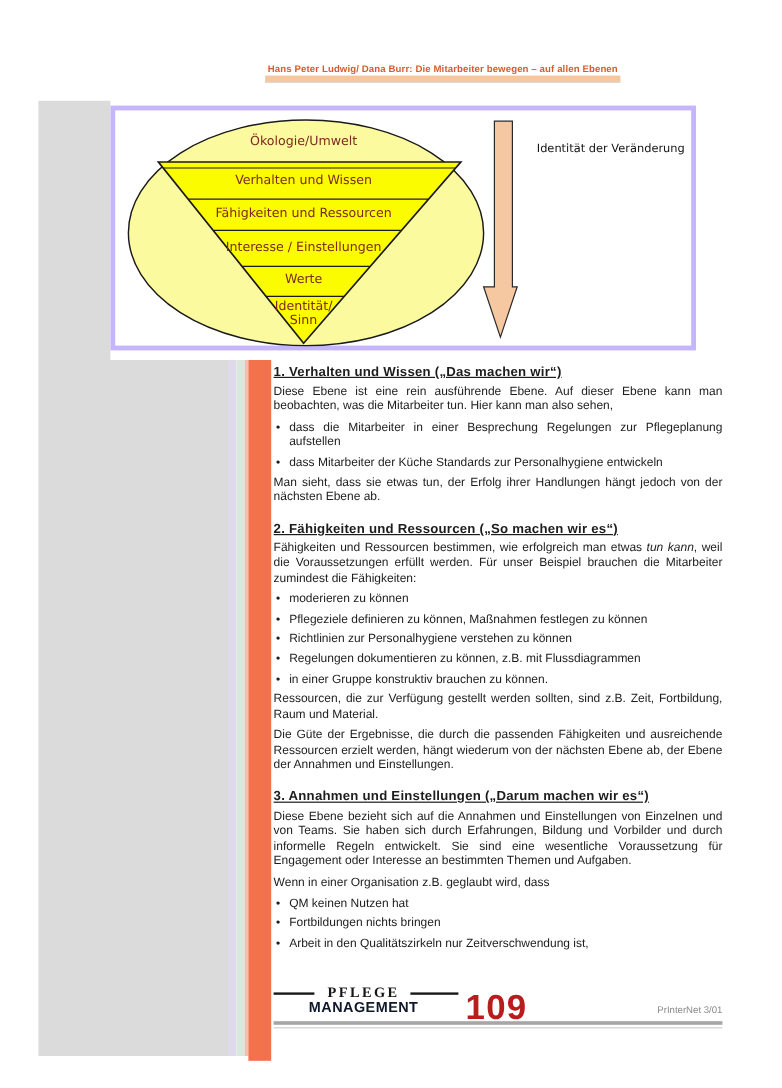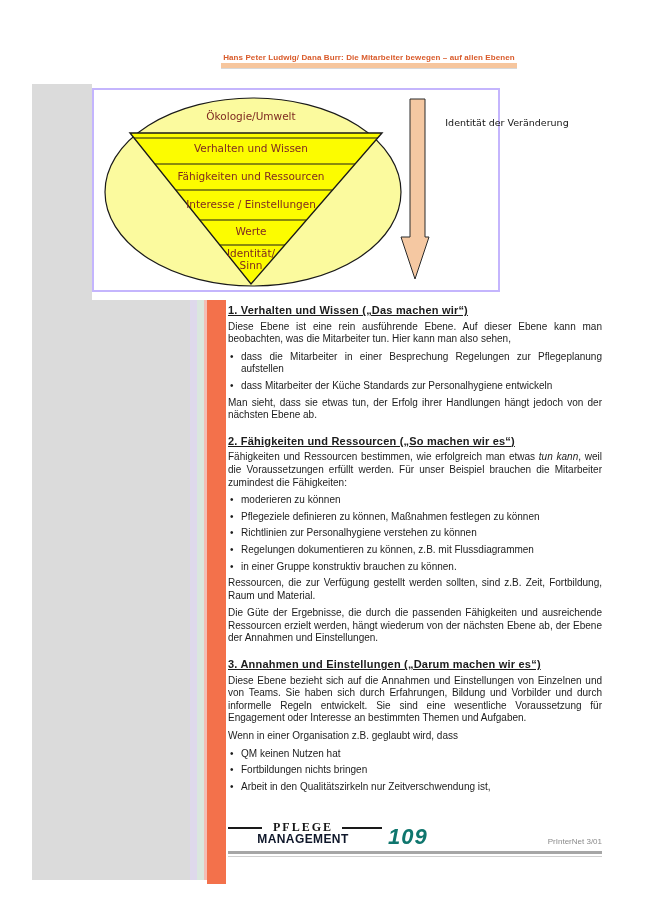--- a/index.html
+++ b/index.html
@@ -15,22 +15,22 @@
   
   .strip{position:absolute;}
   .strip-gray-top{left:32px;top:84px;width:60px;height:216px;background:#DBDBDB;}
   .strip-gray-block{left:32px;top:300px;width:158px;height:580px;background:#DBDBDB;}
   .strip-lavender{left:190px;top:300px;width:7px;height:580px;background:#DED9EB;}
   .strip-mint{left:197px;top:300px;width:7px;height:580px;background:#DAE7DE;}
   .strip-pink{left:204px;top:300px;width:3px;height:580px;background:#F3BEB5;}
   .strip-orange{left:207px;top:300px;width:19px;height:584px;background:#F3714B;}
 
   
-  .figure{position:absolute;left:92px;top:88px;width:408px;height:204px;background:#ffffff;
-        border:2px solid #c4b5fd;box-sizing:border-box;}
+  .figure{position:absolute;left:92px;top:88px;width:488px;height:204px;background:#ffffff;
+        border:4px solid #c4b5fd;box-sizing:border-box;}
   .figure svg{position:absolute;left:0;top:0;}
   .diag-label{position:absolute;left:37px;width:240px;text-align:center;
         color:#7E2A21;font-size:10.5px;font-family:"DejaVu Sans",sans-serif;line-height:12px;}
   .lbl-outer{top:20px;}
   .lbl-0{top:52px;}
   .lbl-1{top:80px;}
   .lbl-2{top:108px;}
   .lbl-3{top:135px;}
   .lbl-apex1{top:157px;}
   .lbl-apex2{top:169px;}
@@ -49,22 +49,22 @@
   
   .footer{position:absolute;left:228px;top:820px;width:374px;height:46px;}
   .footer-logo{position:absolute;left:6px;top:1px;width:138px;text-align:center;}
   .logo-pflege{font-family:"Liberation Serif",serif;font-weight:bold;font-size:12px;
         letter-spacing:2px;line-height:12px;color:#161616;}
   .logo-mgmt{font-family:"Liberation Sans",sans-serif;font-weight:bold;font-size:12px;
         letter-spacing:.4px;line-height:13px;color:#0f172a;}
   .logo-rule{position:absolute;top:6px;height:2px;background:#1a1a1a;}
   .logo-rule-left{left:-6px;width:34px;}
   .logo-rule-right{right:-10px;width:40px;}
-  .page-number{position:absolute;left:160px;top:4px;font-size:22px;font-weight:bold;
-        color:#0f766e;letter-spacing:1px;font-style:italic;}
+  .page-number{position:absolute;left:160px;top:4px;font-size:29px;font-weight:bold;
+        color:#b91c1c;letter-spacing:1px;}
   .issue-label{position:absolute;right:0;top:17px;font-size:8px;color:#8a8a8a;}
   .footer-rule{position:absolute;left:0;top:31px;width:374px;height:3px;background:#A6A6A6;}
   .footer-rule2{position:absolute;left:0;top:36px;width:374px;height:1px;background:#cfcfcf;}
 </style>
 </head>
 <body>
 
 <div class="page">
 
   <div class="header-title">Hans Peter Ludwig/ Dana Burr: Die Mitarbeiter bewegen – auf allen Ebenen</div>

